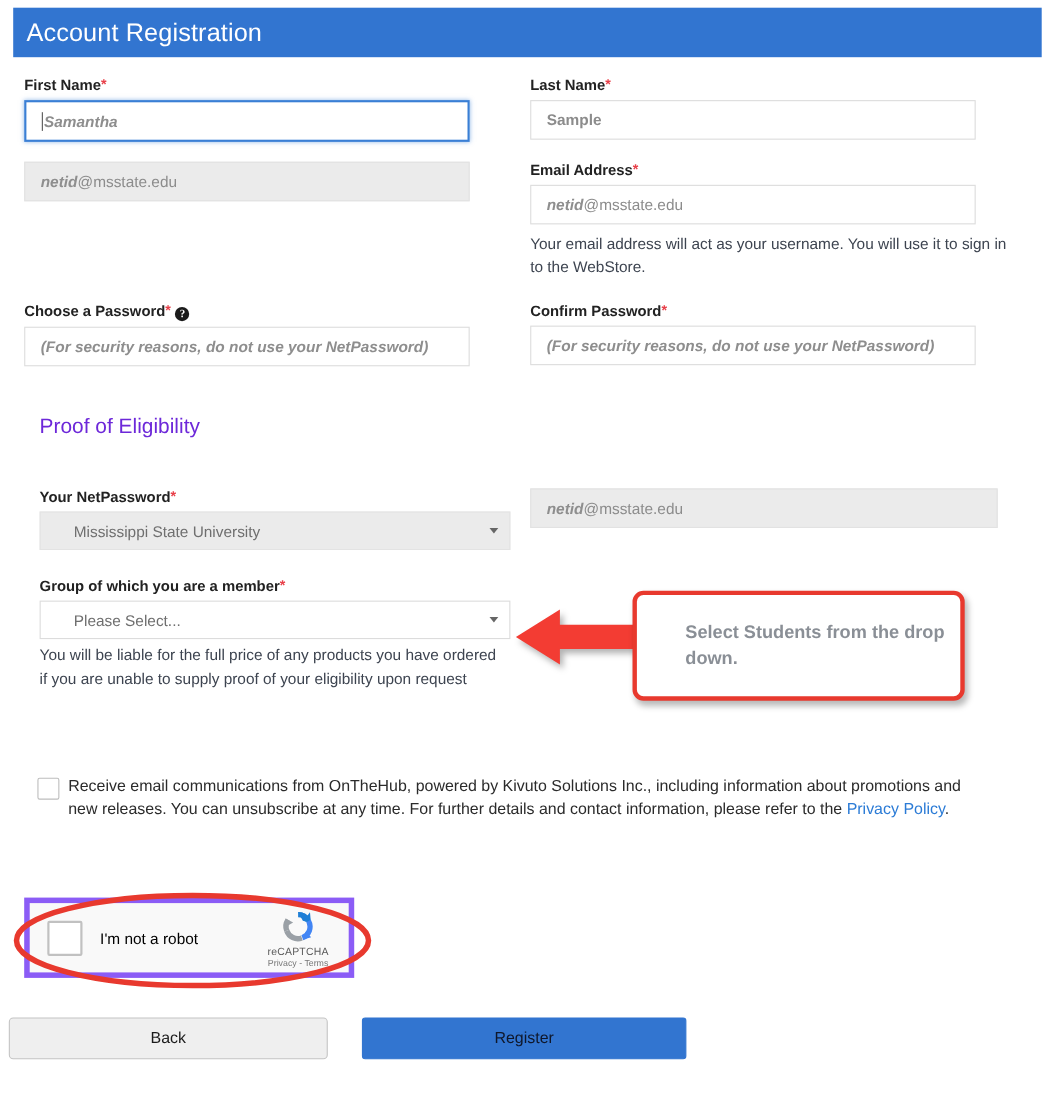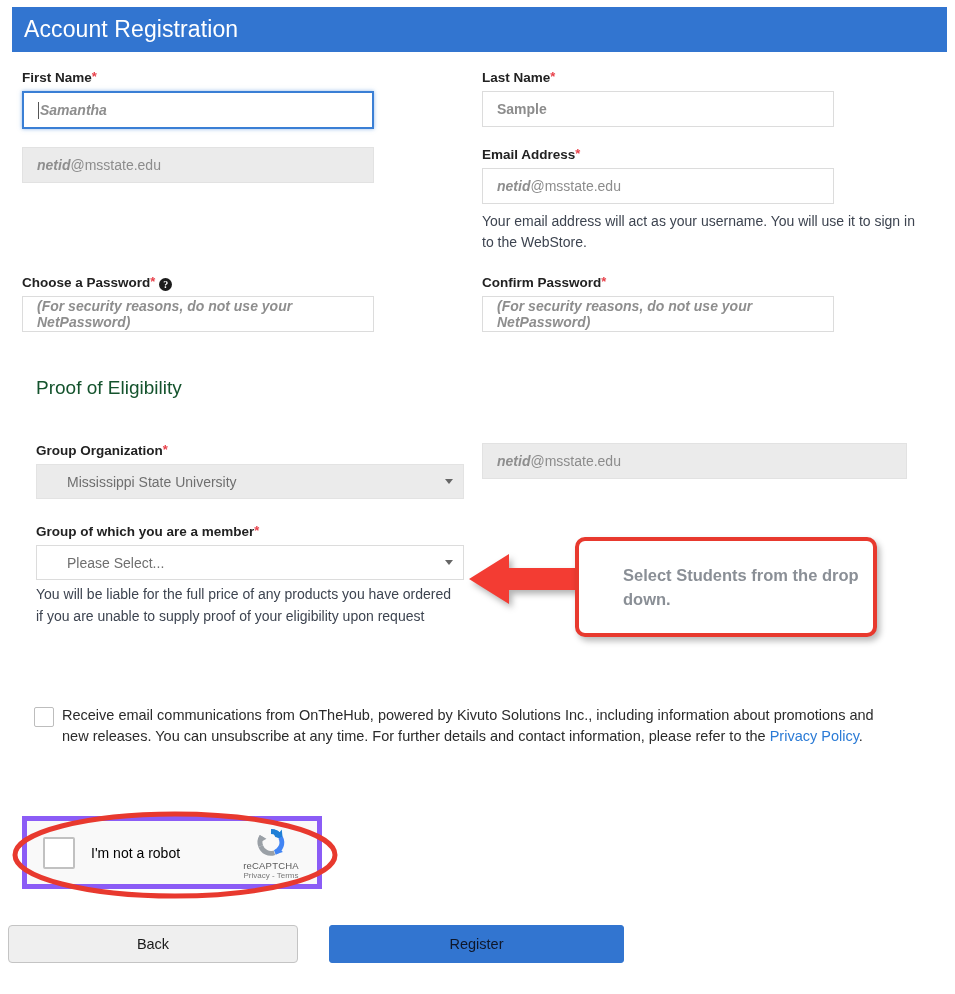--- a/index.html
+++ b/index.html
@@ -80,21 +80,21 @@
     font-weight: bold;
     line-height: 13px;
     text-align: center;
     margin-left: 4px;
     vertical-align: -1px;
     font-family: "Liberation Serif", serif;
   }
 
   .input {
     box-sizing: border-box;
-    width: 352px;
+    width: 405px;
     height: 36px;
     border: 1px solid #dcdcdc;
     background: #ffffff;
     padding: 0 14px;
     display: flex;
     align-items: center;
     font-size: 14px;
     color: #8c8c8c;
   }
   .input.disabled {
@@ -133,21 +133,21 @@
     font-size: 14px;
     color: #3d4450;
     line-height: 21px;
     margin-top: 7px;
     width: 440px;
   }
 
   
   .section-title {
     font-size: 19px;
-    color: #14532d;
+    color: #6d28d9;
     font-weight: 400;
     padding-left: 36px;
   }
 
   .col-left-indent  { width: 470px; padding-left: 36px; box-sizing: border-box; }
   .col-right-indent { width: 470px; padding-left: 12px; box-sizing: border-box; }
 
   .select {
     box-sizing: border-box;
     width: 428px;
@@ -374,21 +374,21 @@
       <div class="input">
         <span class="ph-italic">(For security reasons, do not use your NetPassword)</span>
       </div>
     </div>
   </div>
 
   <div class="section-title" style="margin-top:45px;">Proof of Eligibility</div>
 
   <div class="row" style="margin-top:44px;">
     <div class="col col-left-indent">
-      <label class="field-label"><span>Group Organization</span><span class="req">*</span></label>
+      <label class="field-label"><span>Your NetPassword</span><span class="req">*</span></label>
       <div class="select disabled">
         <span>Mississippi State University</span>
         <span class="caret-tri"></span>
       </div>
     </div>
     <div class="col col-right-indent">
       <div class="input disabled input-narrow">
         <span class="ph-italic">netid</span>
           <span class="ph-plain">@msstate.edu</span>
       </div>

